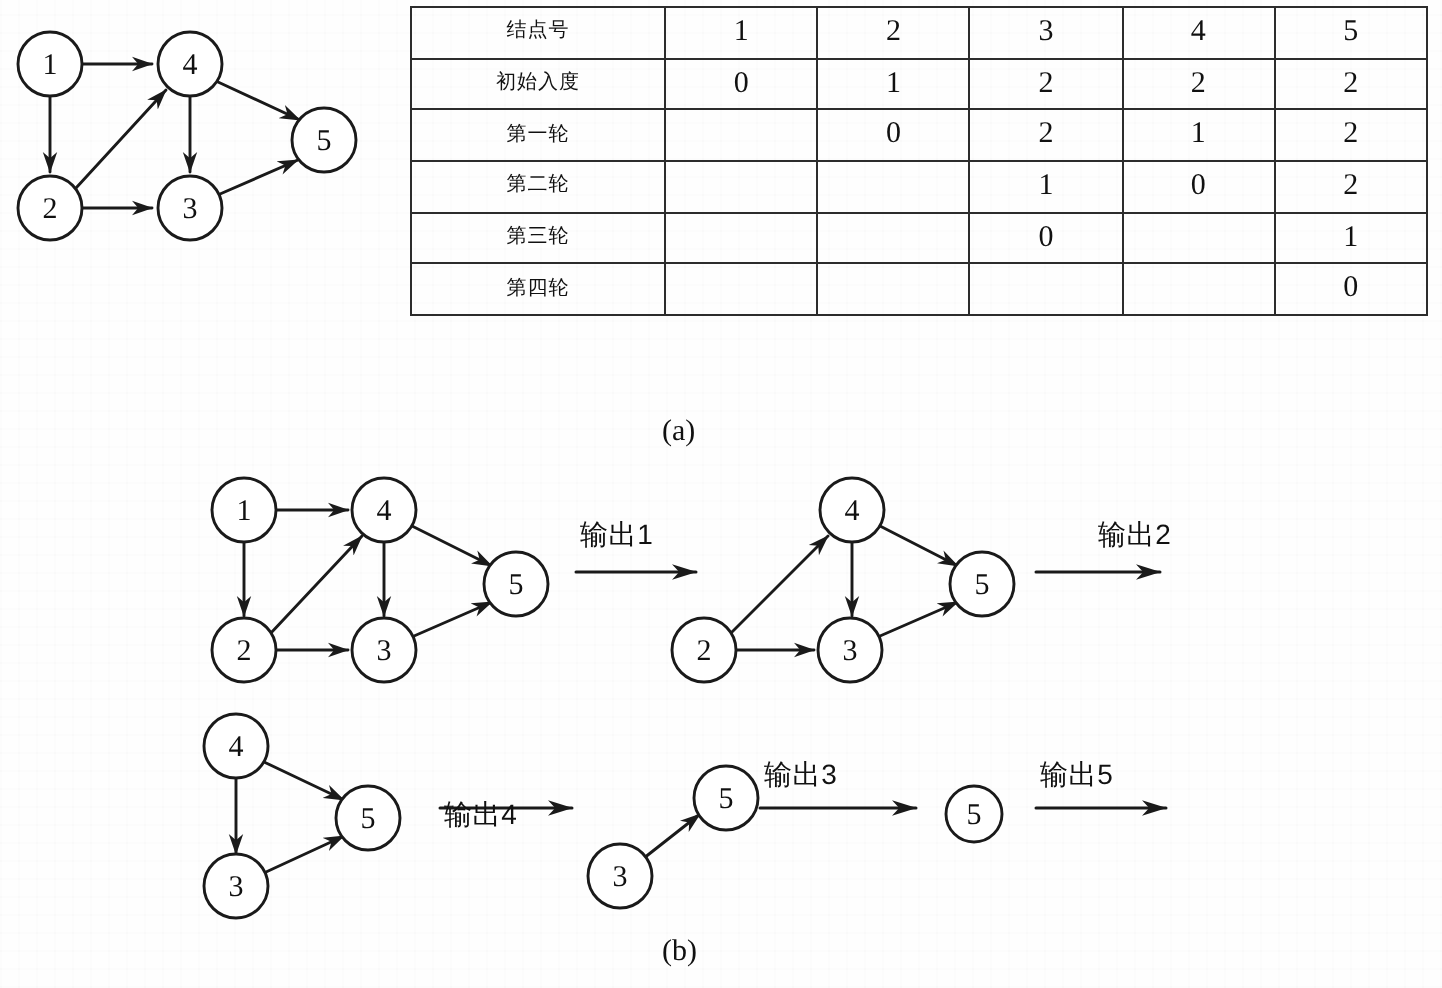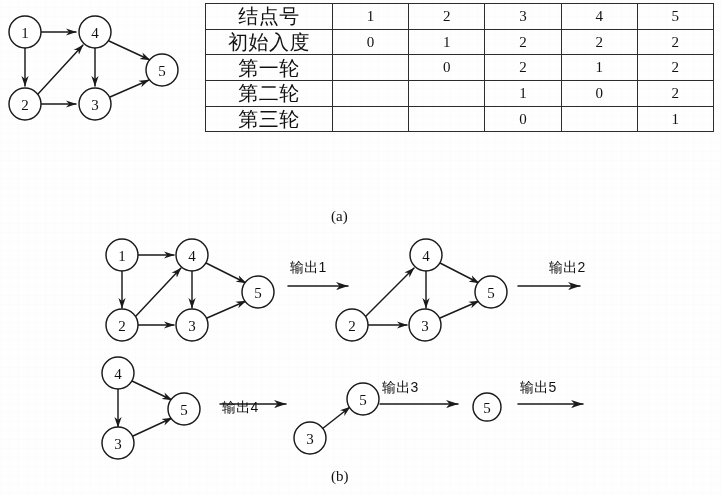--- a/index.html
+++ b/index.html
@@ -50,21 +50,21 @@
     border: 1.3px solid #2c2c2c;
     height: 24.7px;
     text-align: center;
     vertical-align: middle;
     font-size: 15px;
     line-height: 1;
     padding: 0;
   }
   #degree-table td.rowhead {
     font-family: "Liberation Sans", "DejaVu Sans", sans-serif;
-    font-size: 20px;
+    font-size: 10px;
     letter-spacing: 0.5px;
   }
   #degree-table col.c0 { width: 127px; }
   #degree-table col.cn { width: 76.2px; }
 
   
   .caption {
     position: absolute;
     font-size: 15px;
     font-family: "Liberation Serif", "DejaVu Serif", serif;
@@ -142,20 +142,28 @@
         <td>0</td>
         <td>2</td>
       </tr>
       <tr>
         <td class="rowhead">第三轮</td>
         <td></td>
         <td></td>
         <td>0</td>
         <td></td>
         <td>1</td>
+      </tr>
+      <tr>
+        <td class="rowhead">第四轮</td>
+        <td></td>
+        <td></td>
+        <td></td>
+        <td></td>
+        <td>0</td>
       </tr>
     </tbody>
   </table>
 
   <svg class="svg-layer" viewBox="0 0 721 494">
     <defs>
       <marker id="ah" markerWidth="11" markerHeight="8" refX="10" refY="4" orient="auto" markerUnits="userSpaceOnUse">
         <path d="M0,0.4 L10.5,4 L0,7.6 L3.1,4 Z" fill="#1a1a1a"></path>
       </marker>
       <marker id="ah-thin" markerWidth="13" markerHeight="9" refX="12" refY="4.5" orient="auto" markerUnits="userSpaceOnUse">

